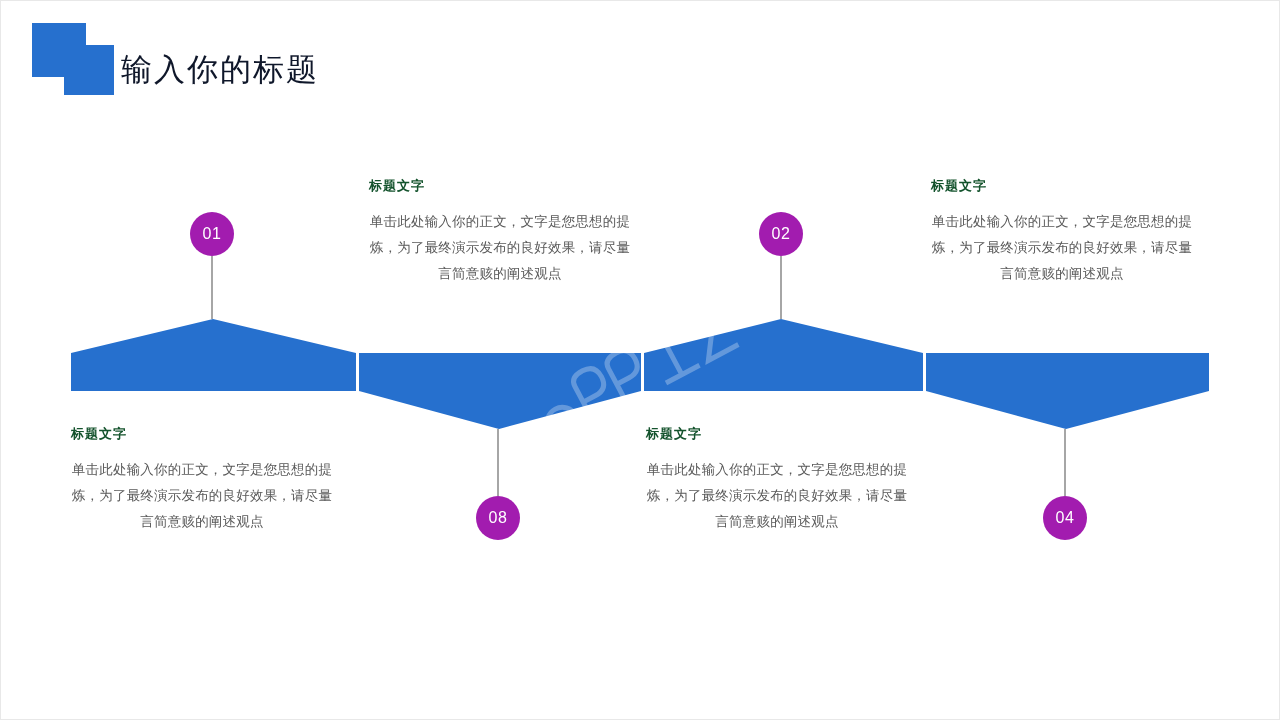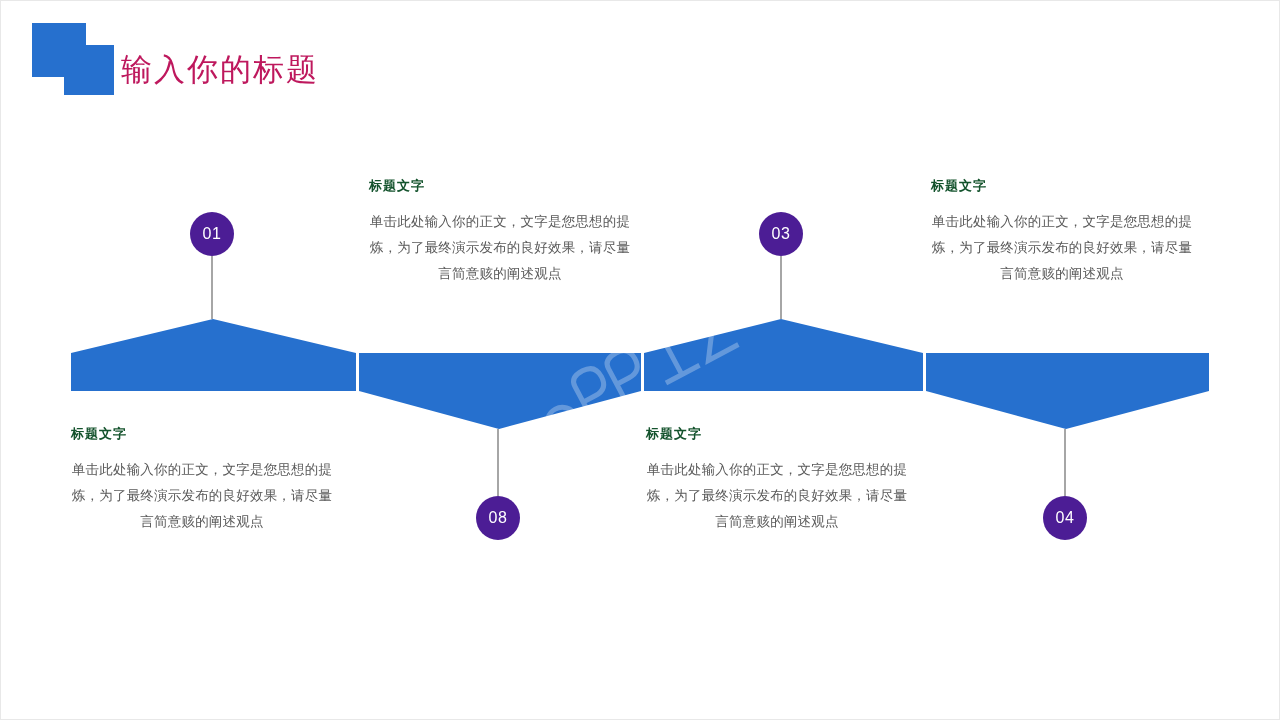--- a/index.html
+++ b/index.html
@@ -27,21 +27,21 @@
   }
   .deco-square-a { left: 31px;  top: 22px; width: 54px; height: 54px; }
   .deco-square-b { left: 63px;  top: 44px; width: 50px; height: 50px; }
 
   .page-title {
     position: absolute;
     left: 120px;
     top: 47px;
     font-size: 31px;
     line-height: 44px;
-    color: #be185d;
+    color: #0f172a;
     letter-spacing: 2px;
     white-space: nowrap;
   }
 
   
   .band {
     position: absolute;
     left: 70px;
     top: 316px;
     width: 1138px;
@@ -53,21 +53,21 @@
   .connector {
     position: absolute;
     width: 2px;
     background: #a6a6a6;
   }
   .num-circle {
     position: absolute;
     width: 44px;
     height: 44px;
     border-radius: 50%;
-    background: #4c1d95;
+    background: #a21caf;
     color: #ffffff;
     font-size: 16px;
     line-height: 44px;
     text-align: center;
     letter-spacing: 0.5px;
   }
 
   
   .block {
     position: absolute;
@@ -149,21 +149,21 @@
     <div class="blk-body">单击此处输入你的正文，文字是您思想的提炼，为了最终演示发布的良好效果，请尽量言简意赅的阐述观点</div>
   </div>
 
   <div class="connector" style="left:496px; top:428px; height:67px;"></div>
   <div class="num-circle" style="left:475px; top:495px;">08</div>
   <div class="block block-2">
     <div class="blk-title">标题文字</div>
     <div class="blk-body">单击此处输入你的正文，文字是您思想的提炼，为了最终演示发布的良好效果，请尽量言简意赅的阐述观点</div>
   </div>
 
-  <div class="num-circle" style="left:758px; top:211px;">03</div>
+  <div class="num-circle" style="left:758px; top:211px;">02</div>
   <div class="connector" style="left:779px; top:255px; height:63px;"></div>
   <div class="block block-3">
     <div class="blk-title">标题文字</div>
     <div class="blk-body">单击此处输入你的正文，文字是您思想的提炼，为了最终演示发布的良好效果，请尽量言简意赅的阐述观点</div>
   </div>
 
   <div class="connector" style="left:1063px; top:428px; height:67px;"></div>
   <div class="num-circle" style="left:1042px; top:495px;">04</div>
   <div class="block block-4">
     <div class="blk-title">标题文字</div>

